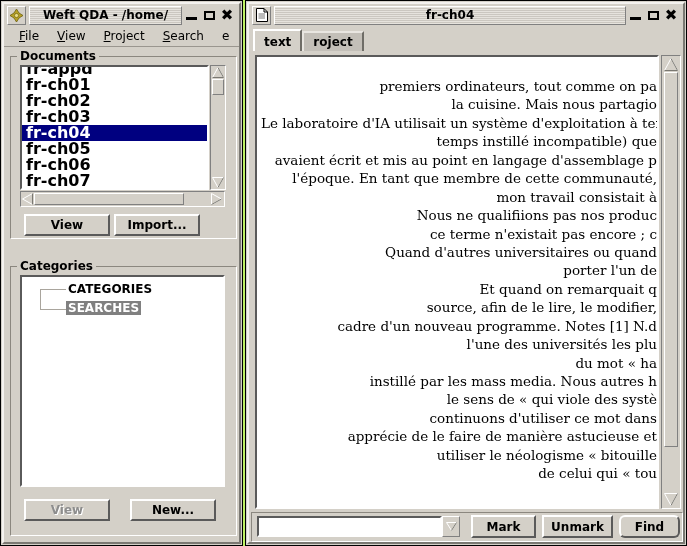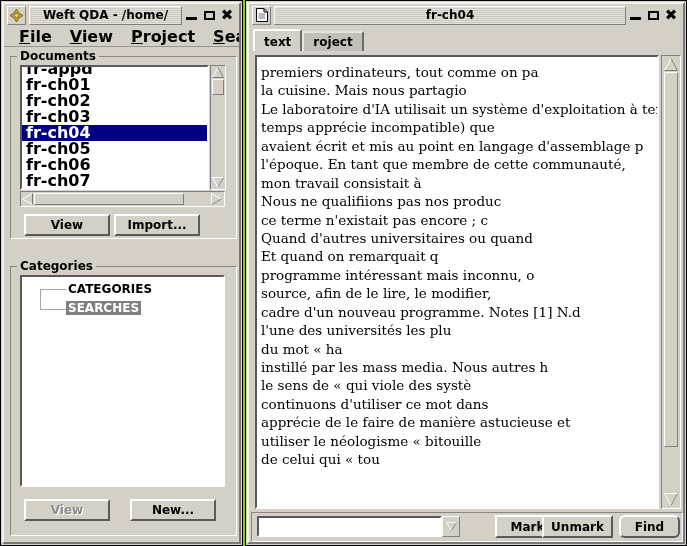--- a/index.html
+++ b/index.html
@@ -2,21 +2,21 @@
 <html><head>
 <meta charset="utf-8">
 <style>
   html, body {
     margin: 0; padding: 0;
     width: 687px; height: 546px;
     overflow: hidden;
     background: #ffffff;
     font-family: "DejaVu Sans", sans-serif;
   }
-  .desktop { position: relative; width: 687px; height: 546px; background:#84cc16; }
+  .desktop { position: relative; width: 687px; height: 546px; background:#bef264; }
 
   
   .out {
     border-top: 1px solid #ffffff;
     border-left: 1px solid #ffffff;
     border-right: 1px solid #808080;
     border-bottom: 1px solid #808080;
   }
 
   
@@ -108,22 +108,22 @@
     background: #d4d0c8;
     display: flex;
     align-items: center;
     box-sizing: border-box;
     border-bottom: 1px solid #9a968f;
     overflow: hidden;
     padding-left: 6px;
   }
   .menu-item {
     font-family: "DejaVu Sans", sans-serif;
-    font-weight: bold;
-    font-size: 16px;
+    font-weight: normal;
+    font-size: 12px;
     color: #000;
     padding: 2px 9px 2px 9px;
     white-space: nowrap;
     cursor: default;
   }
   .menu-item u { text-decoration: underline; }
 
   
   .group {
     position: absolute;
@@ -456,33 +456,33 @@
       </div>
 
       <div class="tabstrip" style="left:4px; top:25px;">
         <div class="tab active">text</div>
         <div class="tab inactive">roject</div>
       </div>
 
       <div style="position:absolute; left:4px; top:47px; width:430px; height:2px; background:#d4d0c8;"></div>
 
       <div class="textview" style="left:6px; top:51px; width:404px; height:454px;">
-        <div id="doc-text" style="padding-top:6px;">
+        <div id="doc-text" style="padding-top:20px;text-align:right;">
             <div class="textline">premiers ordinateurs, tout comme on pa</div>
             <div class="textline">la cuisine. Mais nous partagio</div>
             <div class="textline">Le laboratoire d'IA utilisait un système d'exploitation à tempa</div>
-            <div class="textline">temps apprécie incompatible) que</div>
+            <div class="textline">temps instillé incompatible) que</div>
             <div class="textline">avaient écrit et mis au point en langage d'assemblage p</div>
             <div class="textline">l'époque. En tant que membre de cette communauté,</div>
             <div class="textline">mon travail consistait à</div>
             <div class="textline">Nous ne qualifiions pas nos produc</div>
             <div class="textline">ce terme n'existait pas encore ; c</div>
             <div class="textline">Quand d'autres universitaires ou quand</div>
+            <div class="textline">porter  l'un de</div>
             <div class="textline">Et quand on remarquait q</div>
-            <div class="textline">programme intéressant mais inconnu, o</div>
             <div class="textline">source, afin de le lire, le modifier,</div>
             <div class="textline">cadre d'un nouveau programme.   Notes [1] N.d</div>
             <div class="textline">l'une des universités les plu</div>
             <div class="textline">du mot «  ha</div>
             <div class="textline">instillé par les mass media. Nous autres  h</div>
             <div class="textline">le sens de « qui viole des systè</div>
             <div class="textline">continuons d'utiliser ce mot dans</div>
             <div class="textline">apprécie de le faire de manière astucieuse et</div>
             <div class="textline">utiliser le néologisme « bitouille</div>
             <div class="textline">de celui qui « tou</div>
@@ -511,20 +511,20 @@
       <div class="entry" style="left:8px; top:512px; width:185px; height:21px;">
         <span></span>
       </div>
       <div class="combo-arrow out" style="left:193px; top:512px; width:18px; height:21px;">
         <svg width="11" height="9" viewBox="0 0 11 9">
           <polygon points="0.5,0.5 10.5,0.5 5.5,8.5" fill="#d4d0c8" stroke="#ffffff" stroke-width="1"></polygon>
           <line x1="10.5" y1="0.5" x2="5.5" y2="8.5" stroke="#7a7872" stroke-width="1"></line>
         </svg>
       </div>
 
-      <div class="btn" style="left:222px; top:511px; width:65px; height:23px;margin-left:24px;">Mark</div>
+      <div class="btn" style="left:222px; top:511px; width:65px; height:23px;">Mark</div>
       <div class="btn" style="left:293px; top:511px; width:71px; height:23px;">Unmark</div>
       <div class="btn" style="left:370px; top:511px; width:61px; height:23px;border-radius:6px;">Find</div>
 
     </div>
   </div>
 
 </div>
 
 </body></html>

